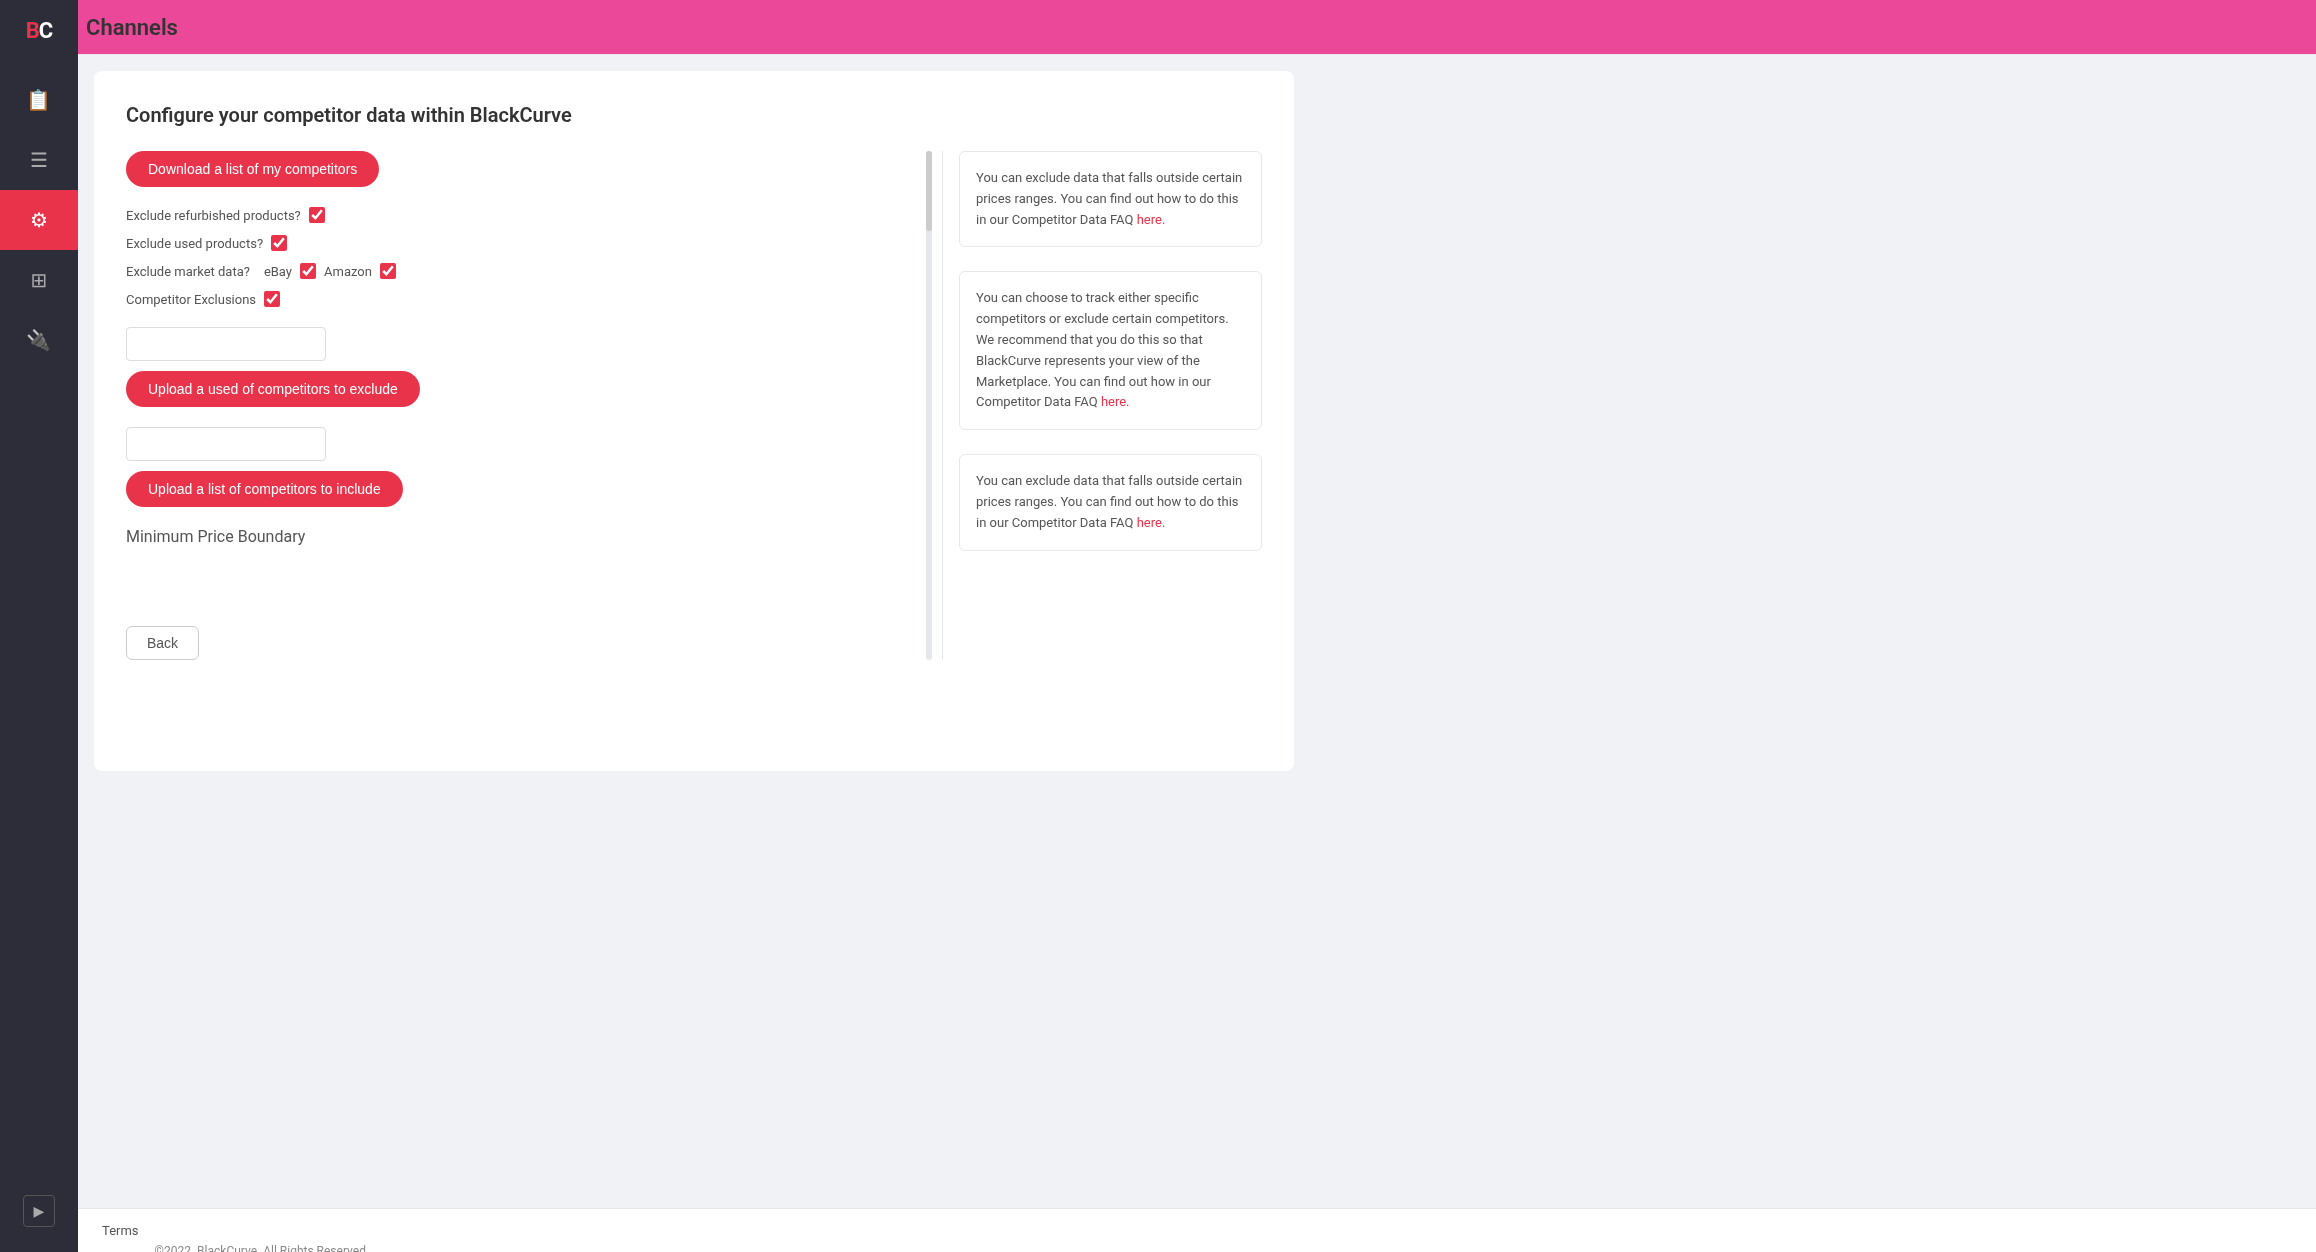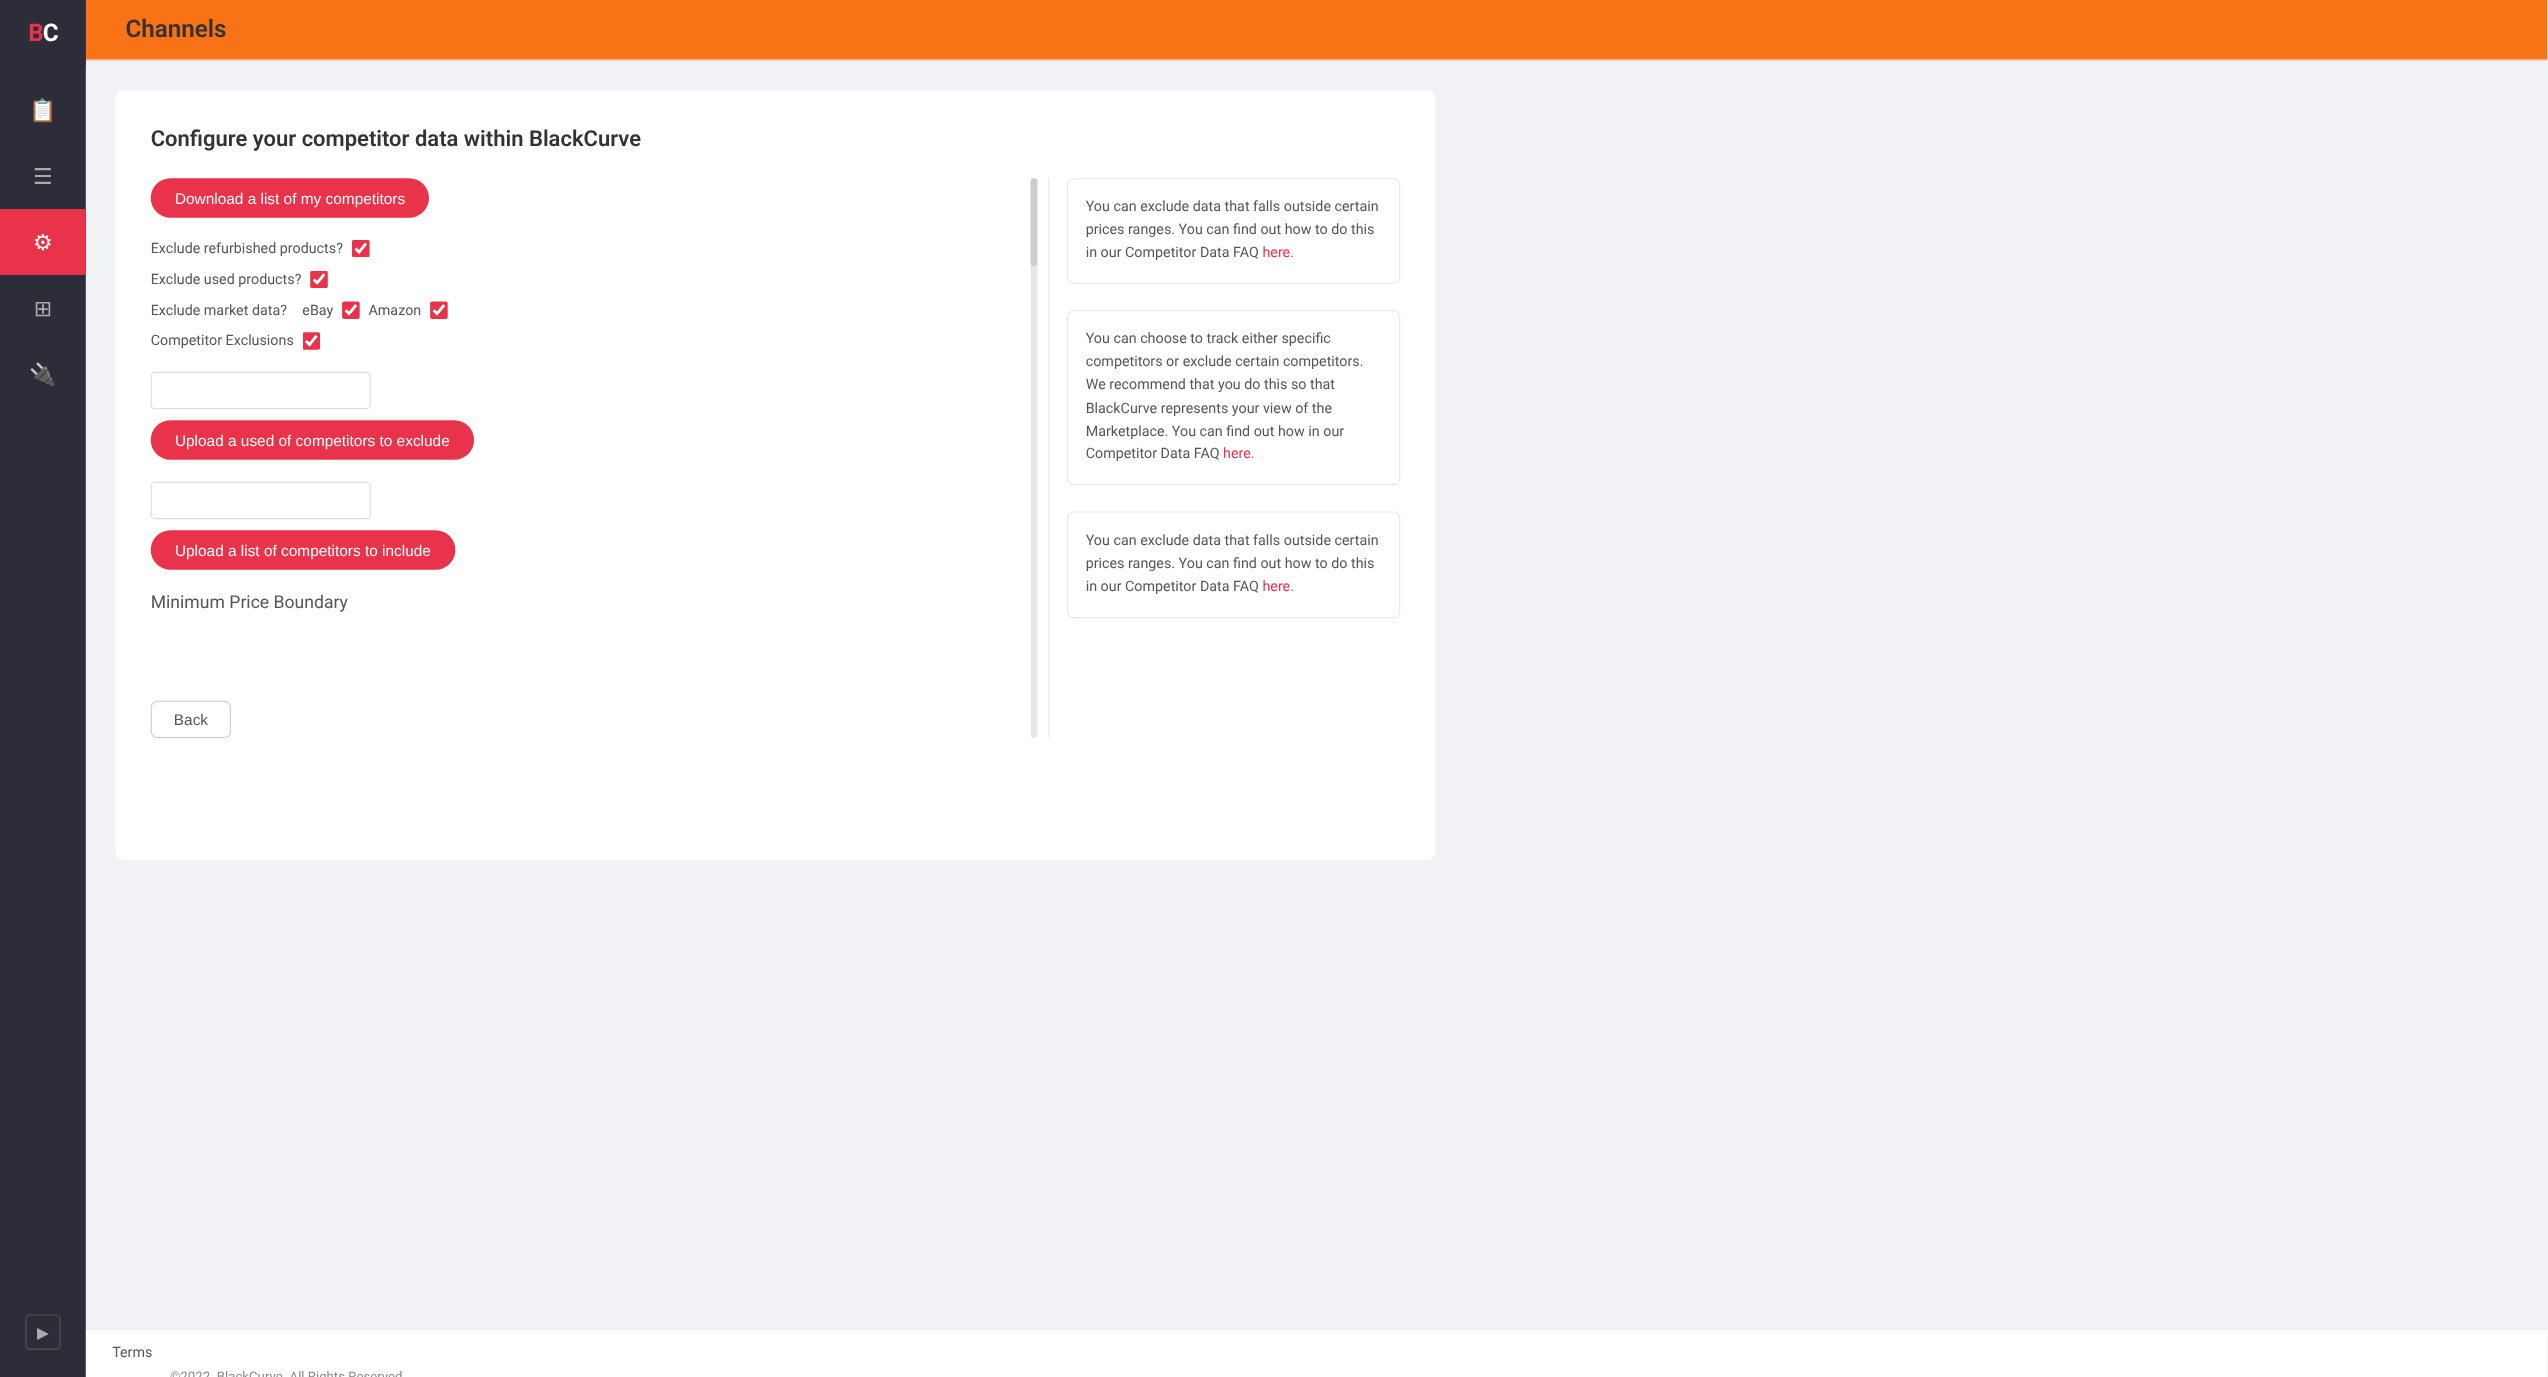--- a/index.html
+++ b/index.html
@@ -13,26 +13,26 @@
     .sidebar-logo { width: 78px; height: 60px; background: #2d2d3a; display: flex; align-items: center; justify-content: center; }
     .logo-text { color: white; font-size: 22px; font-weight: 700; letter-spacing: -1px; }
     .logo-text span { color: #e8334a; }
     .sidebar-nav { display: flex; flex-direction: column; align-items: center; width: 100%; margin-top: 10px; flex: 1; }
     .sidebar-item { width: 78px; height: 60px; display: flex; align-items: center; justify-content: center; cursor: pointer; color: #aaa; position: relative; }
     .sidebar-item.active { background: #e8334a; color: white; }
     .sidebar-icon { font-size: 20px; }
     .sidebar-bottom { margin-bottom: 16px; }
 
     
-    .topbar { height: 55px; background: #f97316; display: flex; align-items: center; padding: 0 36px; border-bottom: 1px solid #e5e7eb; }
+    .topbar { height: 55px; background: #ec4899; display: flex; align-items: center; padding: 0 8px; border-bottom: 1px solid #e5e7eb; }
     .topbar-title { font-size: 22px; font-weight: 600; color: #333; }
 
     
     .main-area { display: flex; flex-direction: column; flex: 1; overflow: hidden; }
-    .content-area { flex: 1; overflow-y: auto; padding: 27px; }
+    .content-area { flex: 1; overflow-y: auto; padding: 16px; }
 
     
     .page-card { background: white; border-radius: 8px; padding: 32px; max-width: 1200px; min-height: 700px; position: relative; }
 
     
     .card-inner { display: flex; gap: 0; }
     .card-left { flex: 1; padding-right: 24px; }
     .card-right { width: 320px; display: flex; flex-direction: column; gap: 24px; padding-left: 16px; border-left: 1px solid #e5e7eb; }
 
     h2.section-title { font-size: 20px; font-weight: 600; color: #333; margin-bottom: 24px; }

